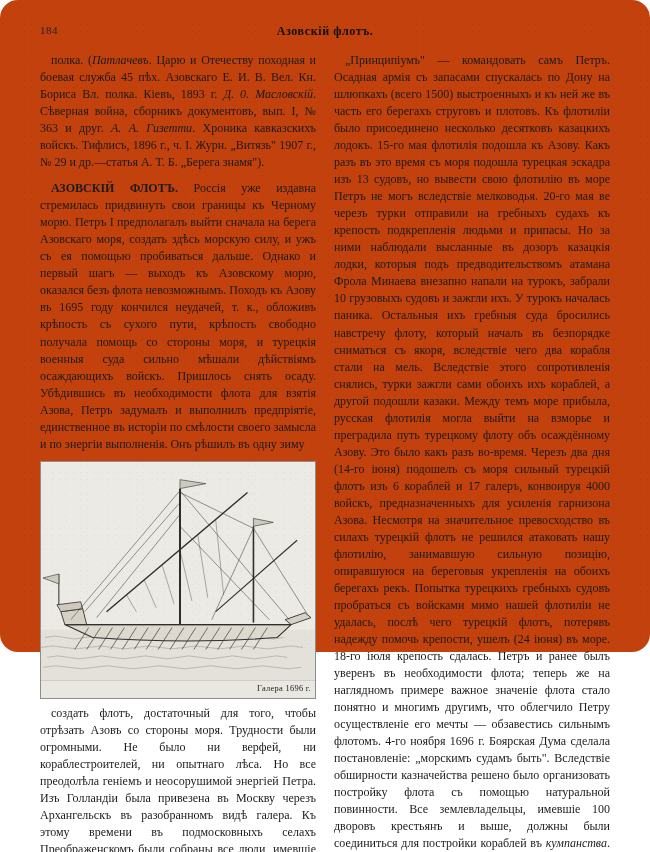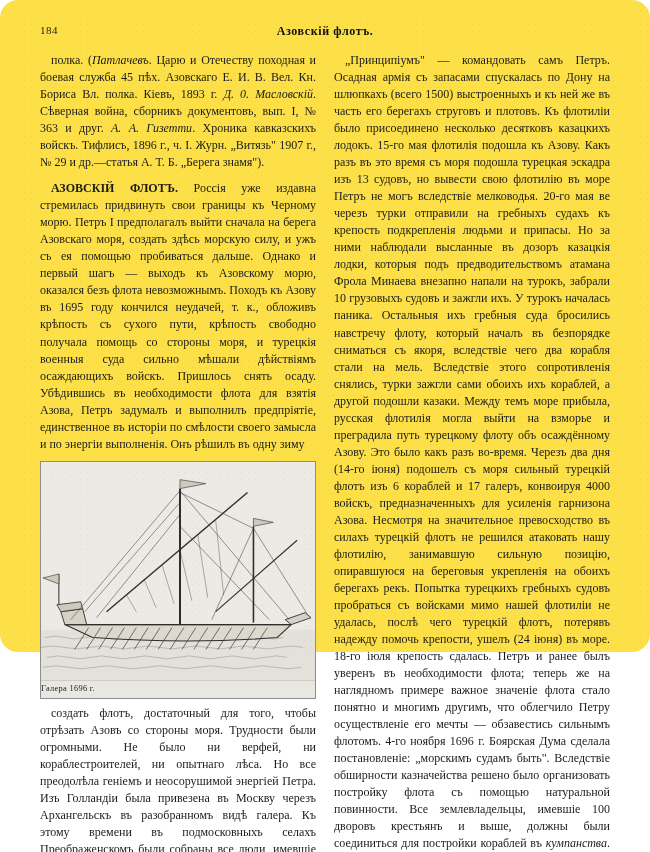--- a/index.html
+++ b/index.html
@@ -12,21 +12,21 @@
     height: 852px;
     font-family: "Liberation Serif", serif;
     color: #1a1a1a;
     position: relative;
     overflow: hidden;
   }
   .page {
     width: 650px;
     height: 652px;
     position: relative;
-    background: #fde047;
+    background: #c2410c;
     box-sizing: border-box;
     padding: 24px 40px 10px 40px;
     border-radius: 18px;
   }
   
   .header {
     display: flex;
     align-items: baseline;
     height: 18px;
     margin-bottom: 10px;
@@ -78,21 +78,21 @@
     position: relative;
   }
   .fig-canvas {
     display: block;
     width: 100%;
     height: 218px;
     background: linear-gradient(#efeee9, #e4e2db);
   }
   .fig-caption {
     font-size: 8.4px;
-    text-align: left;
+    text-align: right;
     padding: 3px 4px 5px 0;
     letter-spacing: 0.3px;
     background: #e9e7e1;
     border-top: 1px solid #cfcdc6;
   }
   
   .scan-noise {
     position: absolute;
     inset: 0;
     pointer-events: none;

